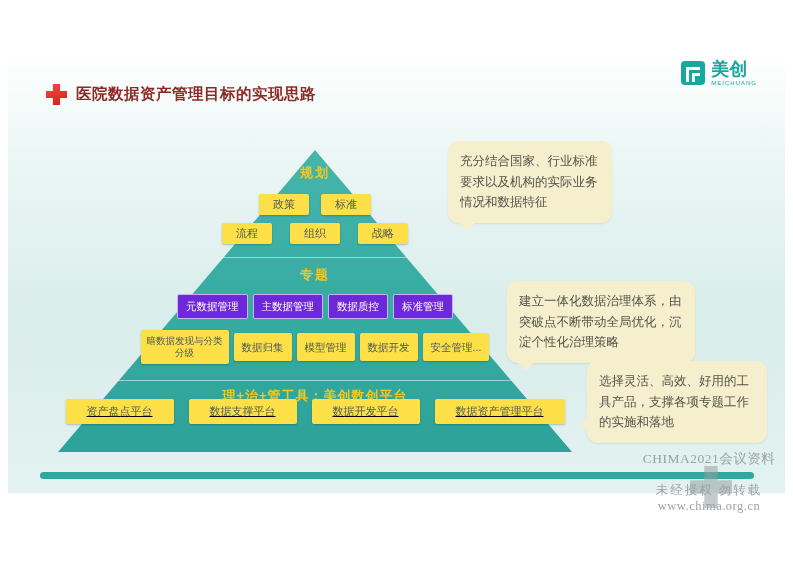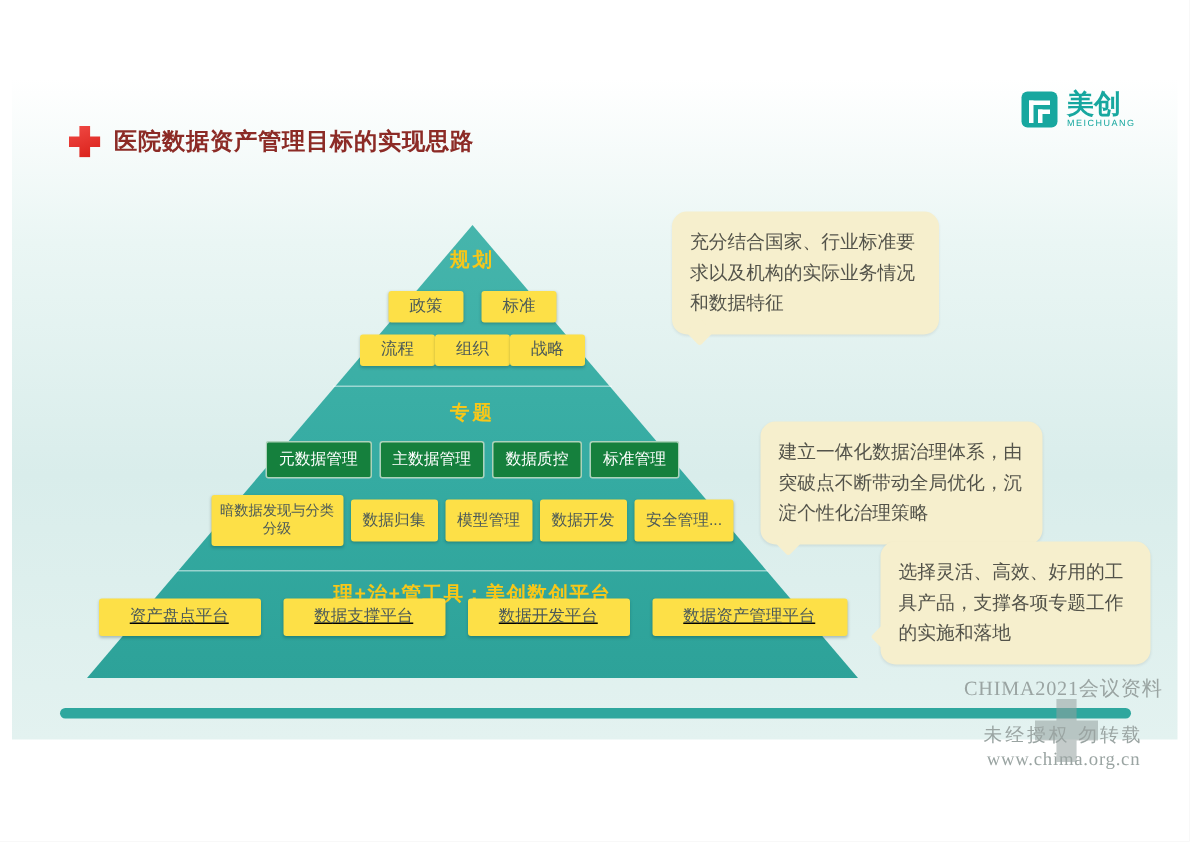--- a/index.html
+++ b/index.html
@@ -39,40 +39,40 @@
   .divider.d2 { top:230px; left:60px; width:394px; }
 
   .p-label { position:absolute; left:0; width:100%; text-align:center; color:#f7c719;
         font-weight:bold; font-size:13px; letter-spacing:2px; }
   .p-label.l1 { top:14px; }
   .p-label.l2 { top:116px; }
   .p-label.l3 { top:237px; letter-spacing:1px; }
 
   .p-row { position:absolute; left:0; width:100%; display:flex; justify-content:center; align-items:center; }
   .p-row.r1a { top:44px;  gap:12px; }
-  .p-row.r1b { top:73px;  gap:0; }
+  .p-row.r1b { top:73px;  gap:18px; }
   .p-row.r2a { top:144px; gap:5px; }
   .p-row.r2b { top:180px; gap:5px; }
   .p-row.r3  { top:249px; gap:15px;text-decoration:underline; }
 
   .box { background:#fde047; color:#4c5a58; font-size:11px; line-height:1.2;
         padding:4px 14px; border-radius:2px; text-align:center;
         box-shadow:0 1px 2px rgba(0,40,38,.25); display:flex; align-items:center; justify-content:center; }
-  .box.teal { background:#15803d; color:#ffffff; border:1px solid rgba(255,255,255,.65);
+  .box.teal { background:#6d28d9; color:#ffffff; border:1px solid rgba(255,255,255,.65);
         font-size:10.5px; padding:5px 8px; box-shadow:none; }
   .box.mid { font-size:10.5px; padding:5px 8px; min-height:28px; }
   .box.narrow { width:88px; font-size:9.5px; padding:5px 4px; line-height:1.25; min-height:28px; }
   .box.wide { font-size:11px; padding:6px 21px; }
 
   
   .callout { position:absolute; background:#f6efcd; border-radius:10px; padding:10px 12px;
         font-size:12.5px; line-height:1.65; color:#53534a; box-shadow:0 1px 2px rgba(0,0,0,.08); }
   .callout::after { content:""; position:absolute; width:13px; height:13px; background:#f6efcd;
         transform:rotate(45deg); left:12px; bottom:-5px; border-radius:2px; }
-  .callout.c1 { left:448px; top:141px; width:178px; }
+  .callout.c1 { left:448px; top:141px; width:164px; }
   .callout.c2 { left:507px; top:257px; width:188px;margin-top:24px; }
   .callout.c3 { left:587px; top:361px; width:180px; }
   .callout.c3::after { left:-4px; bottom:12px; }
 
   
   .bottom-bar { position:absolute; left:40px; top:472px; width:714px; height:7px;
         background:#2fa79e; border-radius:4px; }
 
   
   .watermark { position:absolute; left:626px; top:450px; width:166px; text-align:center;

